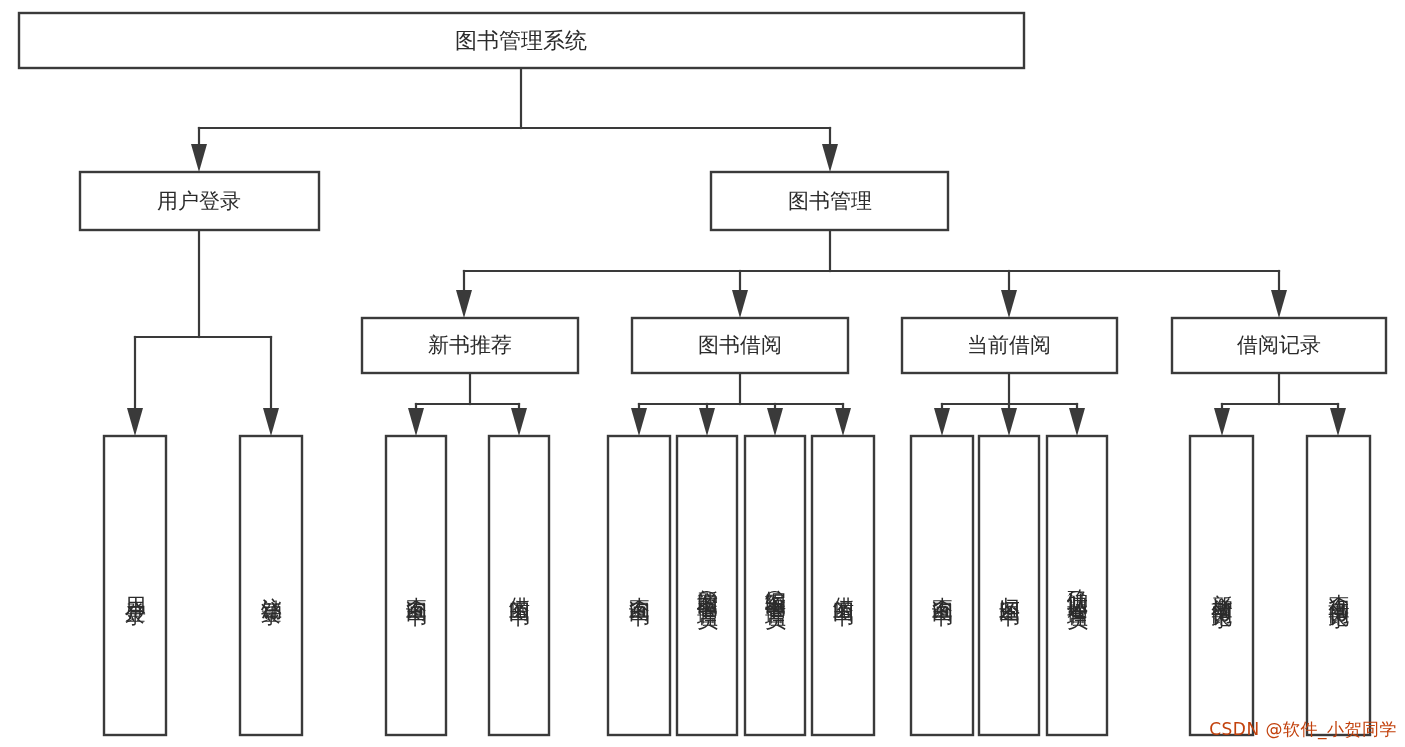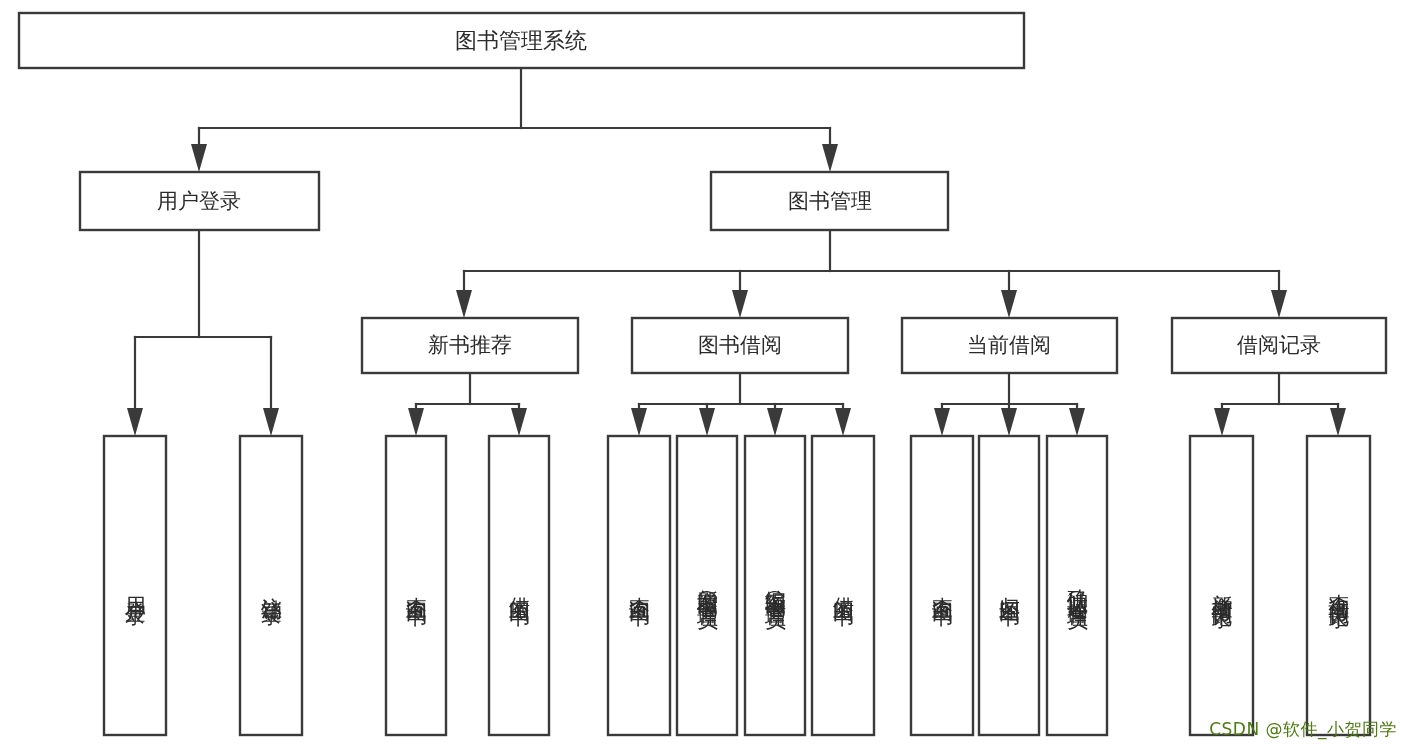--- a/index.html
+++ b/index.html
@@ -68,21 +68,21 @@
     justify-content: center;
     white-space: nowrap;
     pointer-events: none;
   }
   .watermark {
     position: absolute;
     right: 8px;
     bottom: 6px;
     font-family: "DejaVu Sans", "Liberation Sans", sans-serif;
     font-size: 17px;
-    color: #4d7c0f;
+    color: #c2410c;
     letter-spacing: 0.5px;
     white-space: nowrap;
   }
 </style>
 </head>
 <body>
 
 <div id="diagram-root">
 
   <svg class="diagram" viewBox="0 0 1405 747" xmlns="http://www.w3.org/2000/svg">

